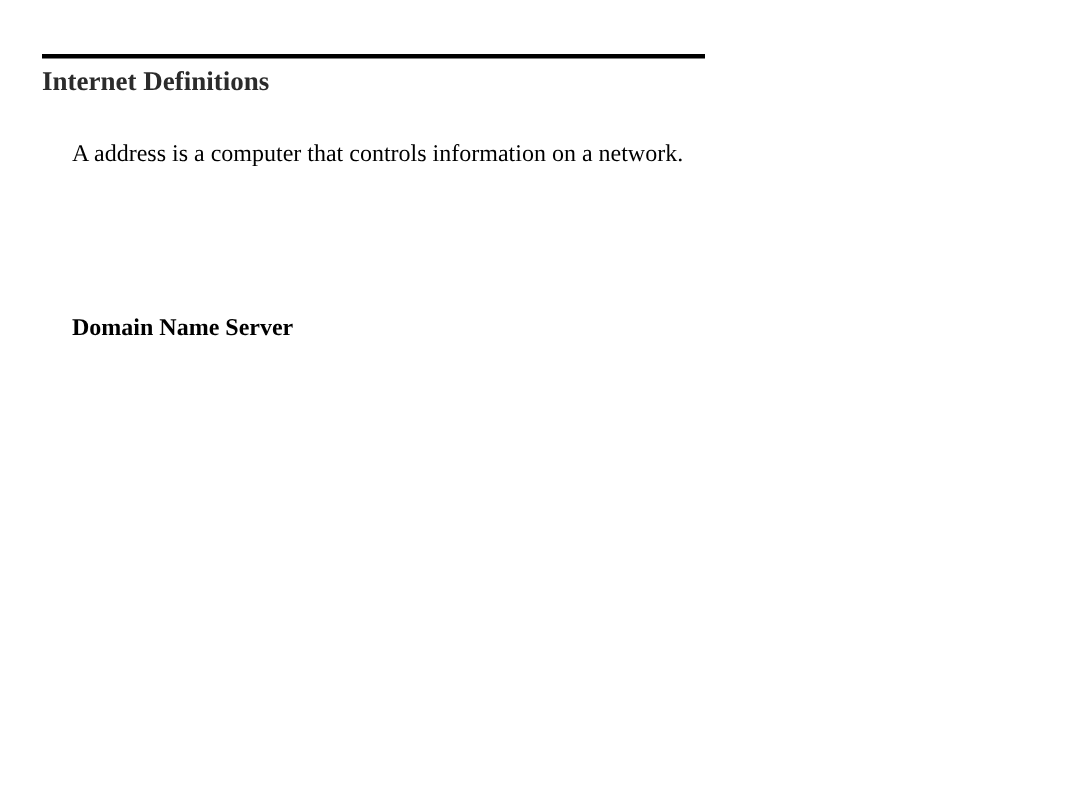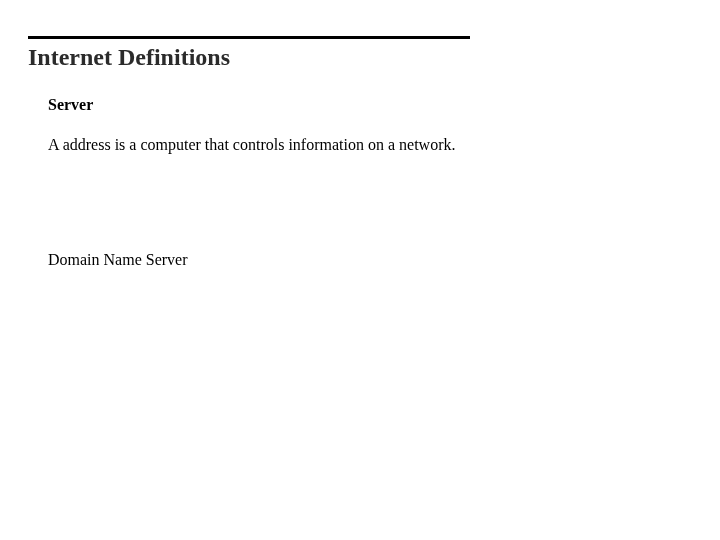--- a/index.html
+++ b/index.html
@@ -33,21 +33,21 @@
     letter-spacing: 1px;
     color: #1a1a1a;
     white-space: nowrap;
   }
   .logo .big { font-size: 26px; }
   .logo .sep { font-size: 16px; margin: 0 2px; }
   .title {
     position: absolute;
     left: 28px;
     top: 44px;
-    font-size: 24px;
+    font-size: 18px;
     font-weight: 700;
     color: #2b2b2b;
   }
   .content {
     position: absolute;
     left: 48px;
     top: 90px;
     right: 40px;
     font-size: 16px;
     color: #000;
@@ -55,38 +55,37 @@
   }
   .term {
     font-weight: 700;
     margin-top: 2px;
     margin-bottom: 14px;
   }
   .def1 {
     margin-bottom: 90px;
   }
   .term2 {
-    font-weight: 400;
+    font-weight: 700;
     margin-bottom: 14px;
   }
   .def2 {
     line-height: 2.2;
   }
   .link {
     color: #000;
     text-decoration: underline;
   }
 </style>
 </head>
 <body>
 
 <div class="header">
   <div class="rule"></div>
 </div>
 
 <div class="title">Internet Definitions</div>
 
 <div class="content">
-  <div class="term">Server</div>
   <div class="def1">A address is a computer that controls information on a network.</div>
 
   <div class="term2">Domain Name Server</div>
 </div>
 
 </body></html>

